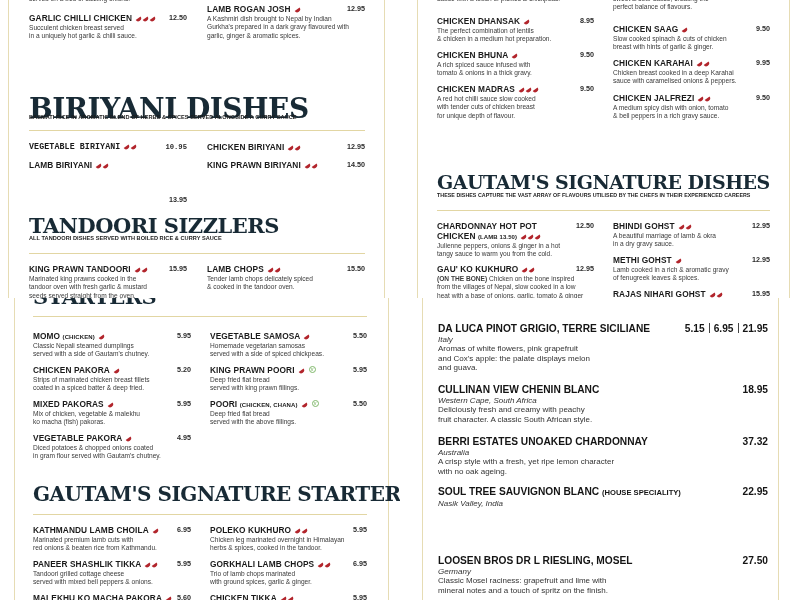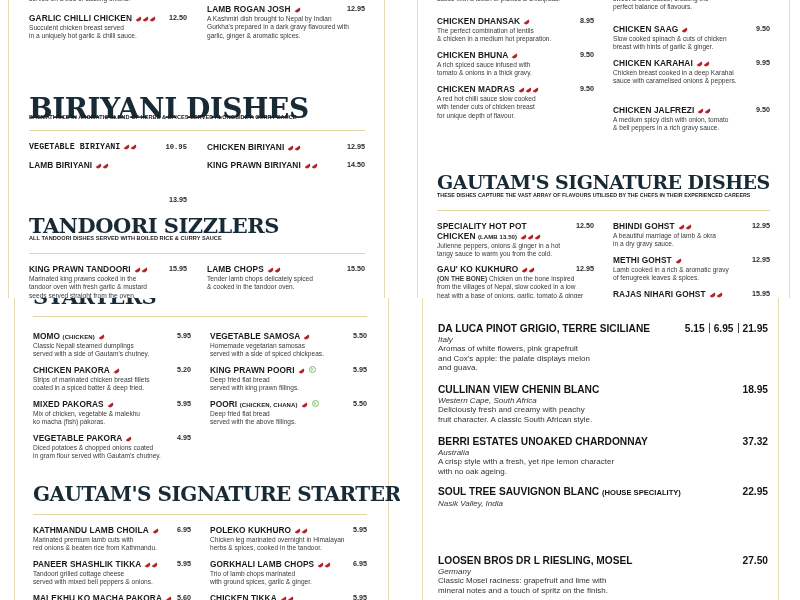--- a/index.html
+++ b/index.html
@@ -137,33 +137,33 @@
     <div class="price" style="right:0;">9.50</div>
     <div class="desc">Slow cooked spinach &amp; cuts of chicken
 breast with hints of garlic &amp; ginger.</div>
   </div>
   <div class="item" style="left:213px;top:58px;width:157px;">
     <div class="name"><span>CHICKEN KARAHAI</span><span class="chili"><span style="display: inline-block; width: 6px; height: 3px; background: rgb(178, 37, 44); border-radius: 0px 0px 4px 4px; transform: rotate(-35deg); margin-right: 1px; vertical-align: middle;"></span><span style="display: inline-block; width: 6px; height: 3px; background: rgb(178, 37, 44); border-radius: 0px 0px 4px 4px; transform: rotate(-35deg); margin-right: 1px; vertical-align: middle;"></span></span></div>
     <div class="price" style="right:0;">9.95</div>
     <div class="desc">Chicken breast cooked in a deep Karahai
 sauce with caramelised onions &amp; peppers.</div>
   </div>
-  <div class="item" style="left:213px;top:93px;width:157px;margin-top:12px;">
+  <div class="item" style="left:213px;top:93px;width:157px;">
     <div class="name"><span>CHICKEN JALFREZI</span><span class="chili"><span style="display: inline-block; width: 6px; height: 3px; background: rgb(178, 37, 44); border-radius: 0px 0px 4px 4px; transform: rotate(-35deg); margin-right: 1px; vertical-align: middle;"></span><span style="display: inline-block; width: 6px; height: 3px; background: rgb(178, 37, 44); border-radius: 0px 0px 4px 4px; transform: rotate(-35deg); margin-right: 1px; vertical-align: middle;"></span></span></div>
     <div class="price" style="right:0;">9.50</div>
     <div class="desc">A medium spicy dish with onion, tomato
 &amp; bell peppers in a rich gravy sauce.</div>
   </div>
 
   <div class="sec-title" style="left:37px;top:171px;font-size:19px;">GAUTAM'S SIGNATURE DISHES</div>
   <div class="sec-sub" style="left:37px;top:192px;font-size:5.3px;">THESE DISHES CAPTURE THE VAST ARRAY OF FLAVOURS UTILISED BY THE CHEFS IN THEIR EXPERIENCED CAREERS</div>
   <div class="rule" style="left:37px;top:210px;width:333px;"></div>
 
   <div class="item" style="left:37px;top:221px;width:157px;">
-    <div class="name">SPECIALITY HOT POT</div>
+    <div class="name">CHARDONNAY HOT POT</div>
     <div class="name"><span>CHICKEN</span> <span class="small">(LAMB 13.50)</span><span class="chili"><span style="display: inline-block; width: 6px; height: 3px; background: rgb(178, 37, 44); border-radius: 0px 0px 4px 4px; transform: rotate(-35deg); margin-right: 1px; vertical-align: middle;"></span><span style="display: inline-block; width: 6px; height: 3px; background: rgb(178, 37, 44); border-radius: 0px 0px 4px 4px; transform: rotate(-35deg); margin-right: 1px; vertical-align: middle;"></span><span style="display: inline-block; width: 6px; height: 3px; background: rgb(178, 37, 44); border-radius: 0px 0px 4px 4px; transform: rotate(-35deg); margin-right: 1px; vertical-align: middle;"></span></span></div>
     <div class="price" style="right:0;">12.50</div>
     <div class="desc">Julienne peppers, onions &amp; ginger in a hot
 tangy sauce to warm you from the cold.</div>
   </div>
   <div class="item" style="left:37px;top:264px;width:157px;">
     <div class="name"><span>GAU' KO KUKHURO</span><span class="chili"><span style="display: inline-block; width: 6px; height: 3px; background: rgb(178, 37, 44); border-radius: 0px 0px 4px 4px; transform: rotate(-35deg); margin-right: 1px; vertical-align: middle;"></span><span style="display: inline-block; width: 6px; height: 3px; background: rgb(178, 37, 44); border-radius: 0px 0px 4px 4px; transform: rotate(-35deg); margin-right: 1px; vertical-align: middle;"></span></span></div>
     <div class="price" style="right:0;">12.95</div>
     <div class="desc" style="width:160px;"><b>(ON THE BONE)</b><span> Chicken on the bone inspired
 from the villages of Nepal, slow cooked in a low

